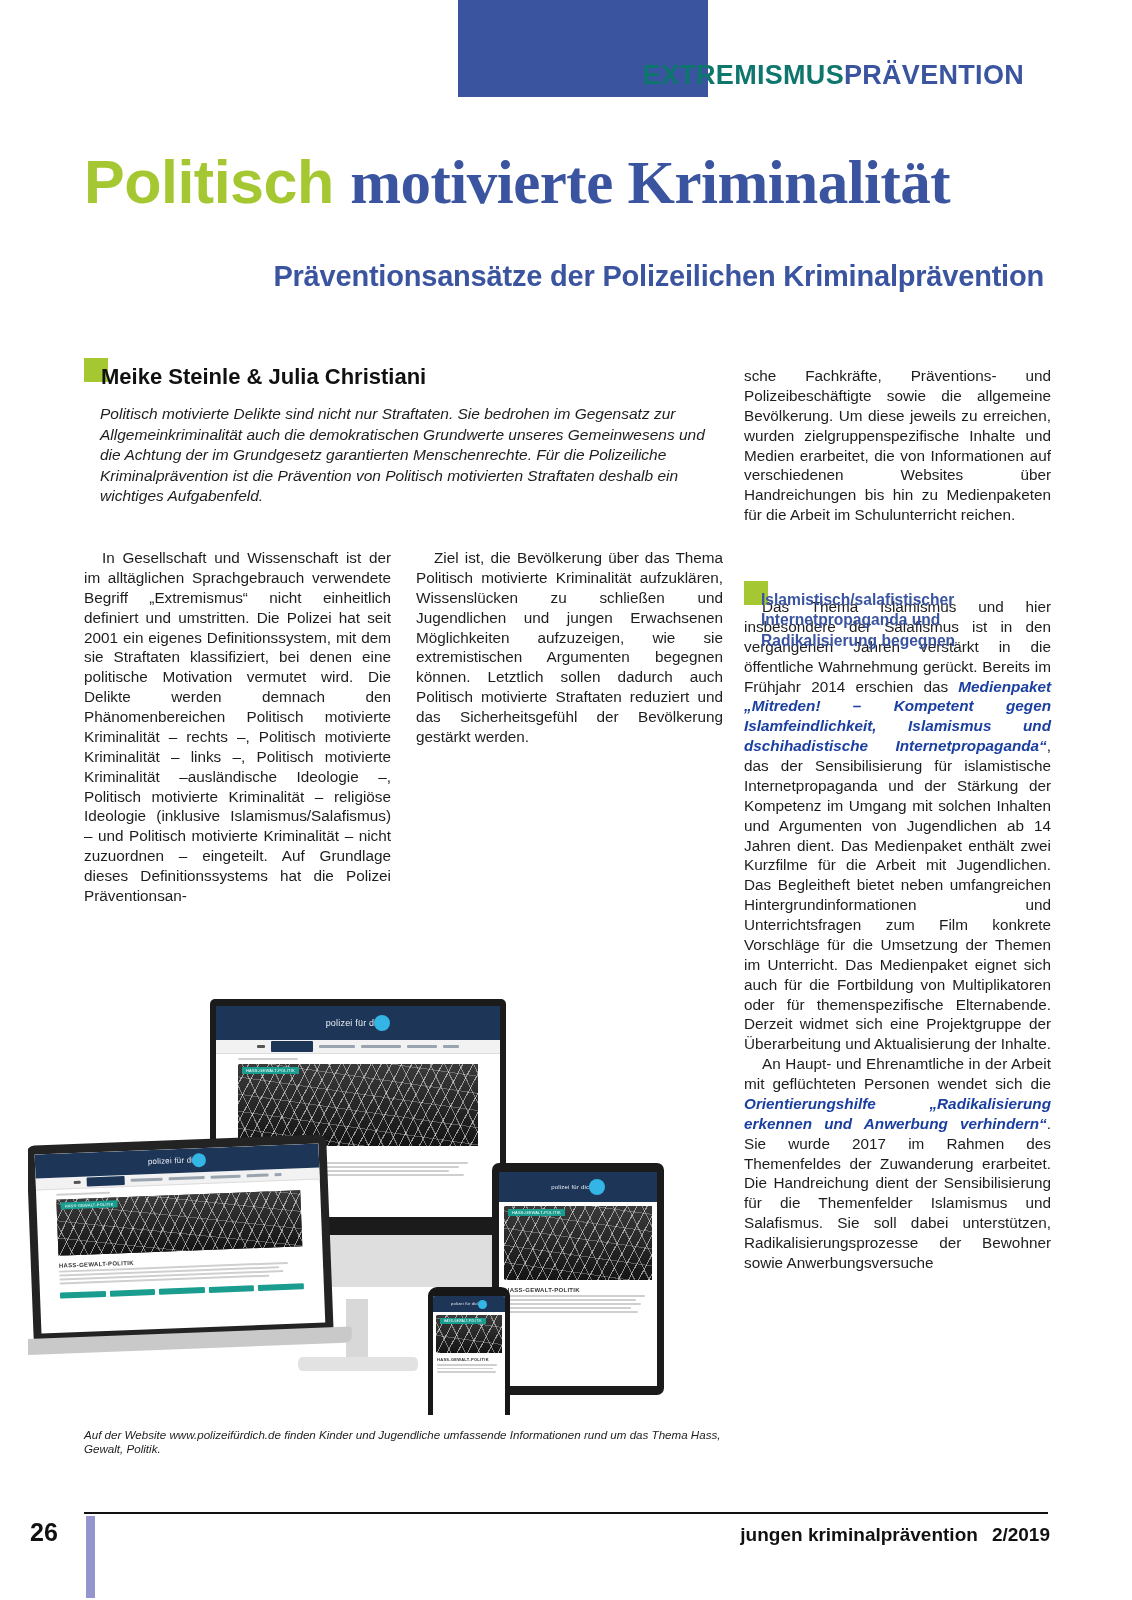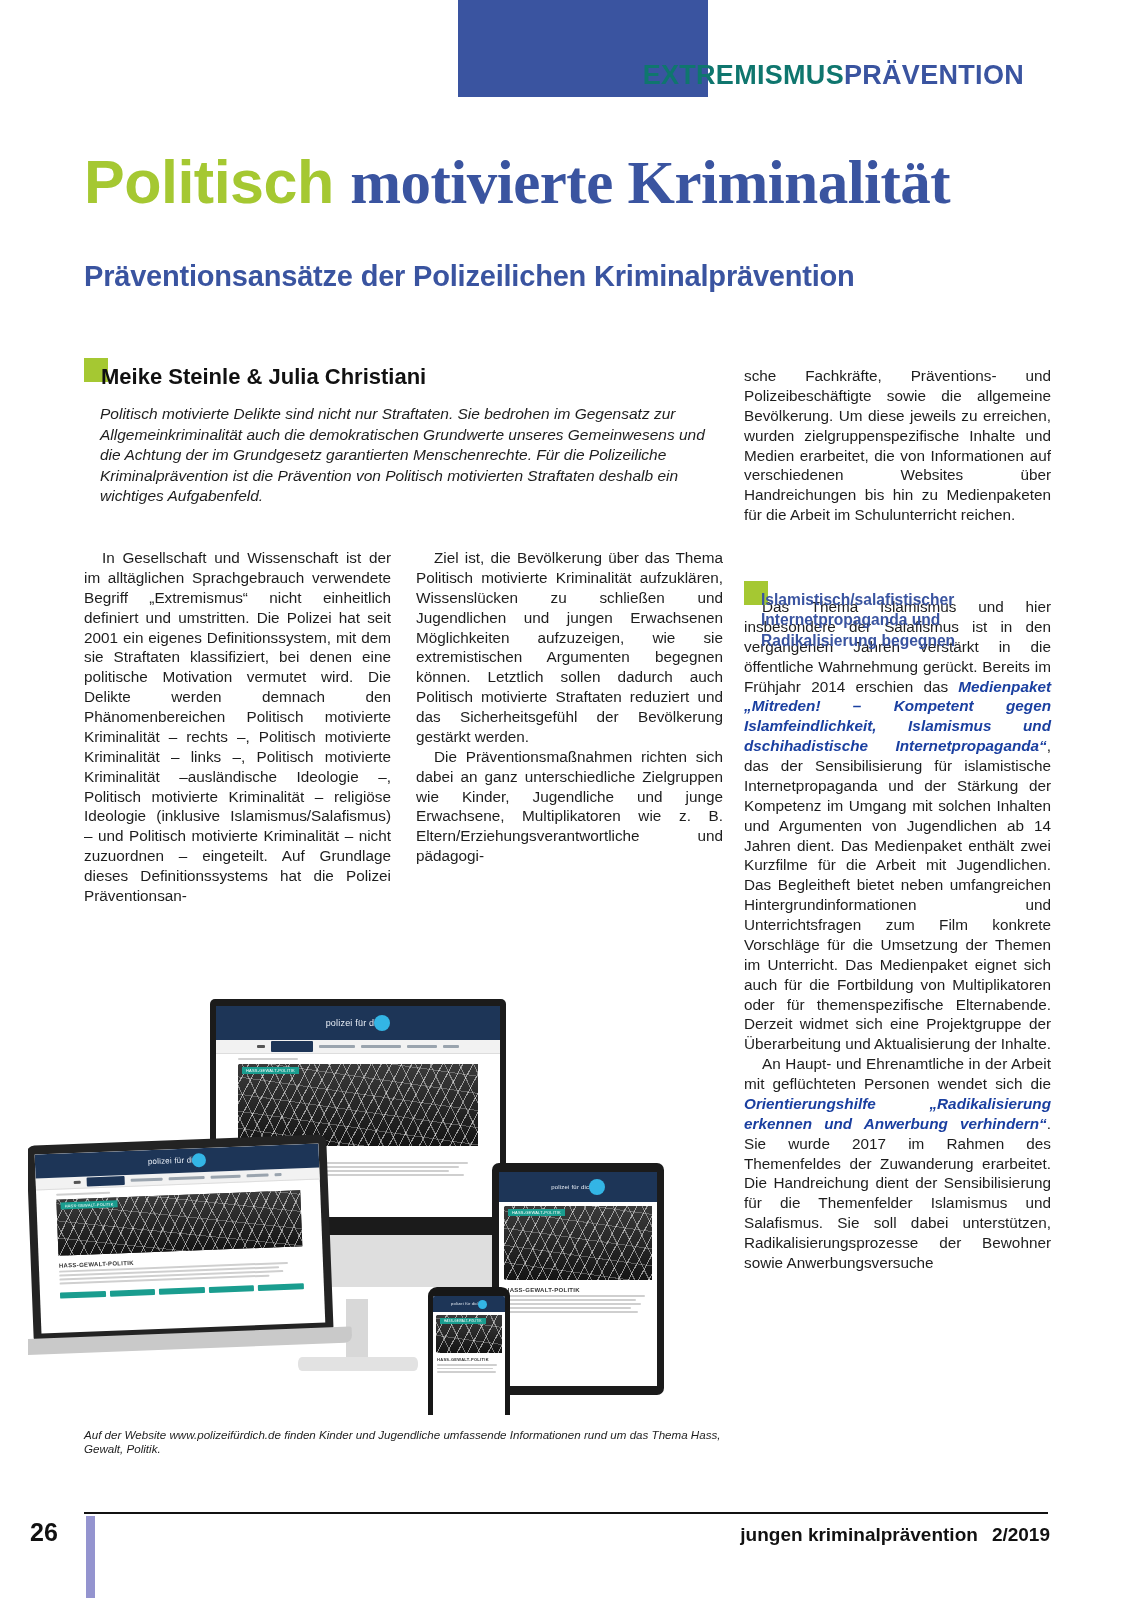--- a/index.html
+++ b/index.html
@@ -59,20 +59,21 @@
 
   .subtitle {
     position: absolute;
     left: 84px;
     top: 260px;
     width: 960px;
     font-size: 29px;
     font-weight: bold;
     color: #3a54a0;
     letter-spacing: -0.2px;
+    text-align: right;
   }
 
   
   .col {
     position: absolute;
     font-size: 15.3px;
     line-height: 1.30;
     text-align: justify;
     color: #1d1d1d;
   }
@@ -334,21 +335,20 @@
 <div class="author-marker"></div>
 <div class="author-name">Meike Steinle &amp; Julia Christiani</div>
 <div class="intro">Politisch motivierte Delikte sind nicht nur Straftaten. Sie bedrohen im Gegensatz zur Allgemeinkriminalität auch die demokratischen Grundwerte unseres Gemeinwesens und die Achtung der im Grundgesetz garantierten Menschenrechte. Für die Polizeiliche Kriminalprävention ist die Prävention von Politisch motivierten Straftaten deshalb ein wichtiges Aufgabenfeld.</div>
 
 <div class="col" id="col-left">
   <p class="ind">In Gesellschaft und Wissenschaft ist der im alltäglichen Sprachgebrauch verwendete Begriff „Extremismus“ nicht einheitlich definiert und umstritten. Die Polizei hat seit 2001 ein eigenes Definitionssystem, mit dem sie Straftaten klassifiziert, bei denen eine politische Motivation vermutet wird. Die Delikte werden demnach den Phänomenbereichen Politisch motivierte Kriminalität – rechts –, Politisch motivierte Kriminalität – links –, Politisch motivierte Kriminalität –ausländische Ideologie –, Politisch motivierte Kriminalität – religiöse Ideologie (inklusive Islamismus/Salafismus) –  und Politisch motivierte Kriminalität – nicht zuzuordnen – eingeteilt. Auf Grundlage dieses Definitionssystems hat die Polizei Präventionsan-</p>
 </div>
 
 <div class="col" id="col-mid">
   <p class="ind">Ziel ist, die Bevölkerung über das Thema Politisch motivierte Kriminalität aufzuklären, Wissenslücken zu schließen und Jugendlichen und jungen Erwachsenen Möglichkeiten aufzuzeigen, wie sie extremistischen Argumenten begegnen können. Letztlich sollen dadurch auch Politisch motivierte Straftaten reduziert und das Sicherheitsgefühl der Bevölkerung gestärkt werden.</p>
-  <p class="ind">Die Präventionsmaßnahmen richten sich dabei an ganz unterschiedliche Zielgruppen wie Kinder, Jugendliche und junge Erwachsene, Multiplikatoren wie z. B. Eltern/Erziehungsverantwortliche und pädagogi-</p>
 </div>
 
 <div class="col" id="col-right">
   <p>sche Fachkräfte, Präventions- und Polizeibeschäftigte sowie die allgemeine Bevölkerung. Um diese jeweils zu erreichen, wurden zielgruppenspezifische Inhalte und Medien erarbeitet, die von Informationen auf verschiedenen Websites über Handreichungen bis hin zu Medienpaketen für die Arbeit im Schulunterricht reichen.</p>
   <div style="height:72px"></div>
   <p class="ind"><span>Das Thema Islamismus und hier insbesondere der Salafismus ist in den vergangenen Jahren verstärkt in die öffentliche Wahrnehmung gerückt. Bereits im Frühjahr 2014 erschien das </span><span class="hl">Medienpaket „Mitreden! – Kompetent gegen Islamfeindlichkeit, Islamismus und dschihadistische Internetpropaganda“</span><span>, das der Sensibilisierung für islamistische Internetpropaganda und der Stärkung der Kompetenz im Umgang mit solchen Inhalten und Argumenten von Jugendlichen ab 14 Jahren dient. Das Medienpaket enthält zwei Kurzfilme für die Arbeit mit Jugendlichen. Das Begleitheft bietet neben umfangreichen Hintergrundinformationen und Unterrichtsfragen zum Film konkrete Vorschläge für die Umsetzung der Themen im Unterricht. Das Medienpaket eignet sich auch für die Fortbildung von Multiplikatoren oder für themenspezifische Elternabende. Derzeit widmet sich eine Projektgruppe der Überarbeitung und Aktualisierung der Inhalte.</span></p>
   <p class="ind"><span>An Haupt- und Ehrenamtliche in der Arbeit mit geflüchteten Personen wendet sich die </span><span class="hl">Orientierungshilfe „Radikalisierung erkennen und Anwerbung verhindern“</span><span>. Sie wurde 2017 im Rahmen des Themenfeldes der Zuwanderung erarbeitet. Die Handreichung dient der Sensibilisierung für die Themenfelder Islamismus und Salafismus. Sie soll dabei unterstützen, Radikalisierungsprozesse der Bewohner sowie Anwerbungsversuche</span></p>
 </div>
 
 <div class="sec-marker"></div>

